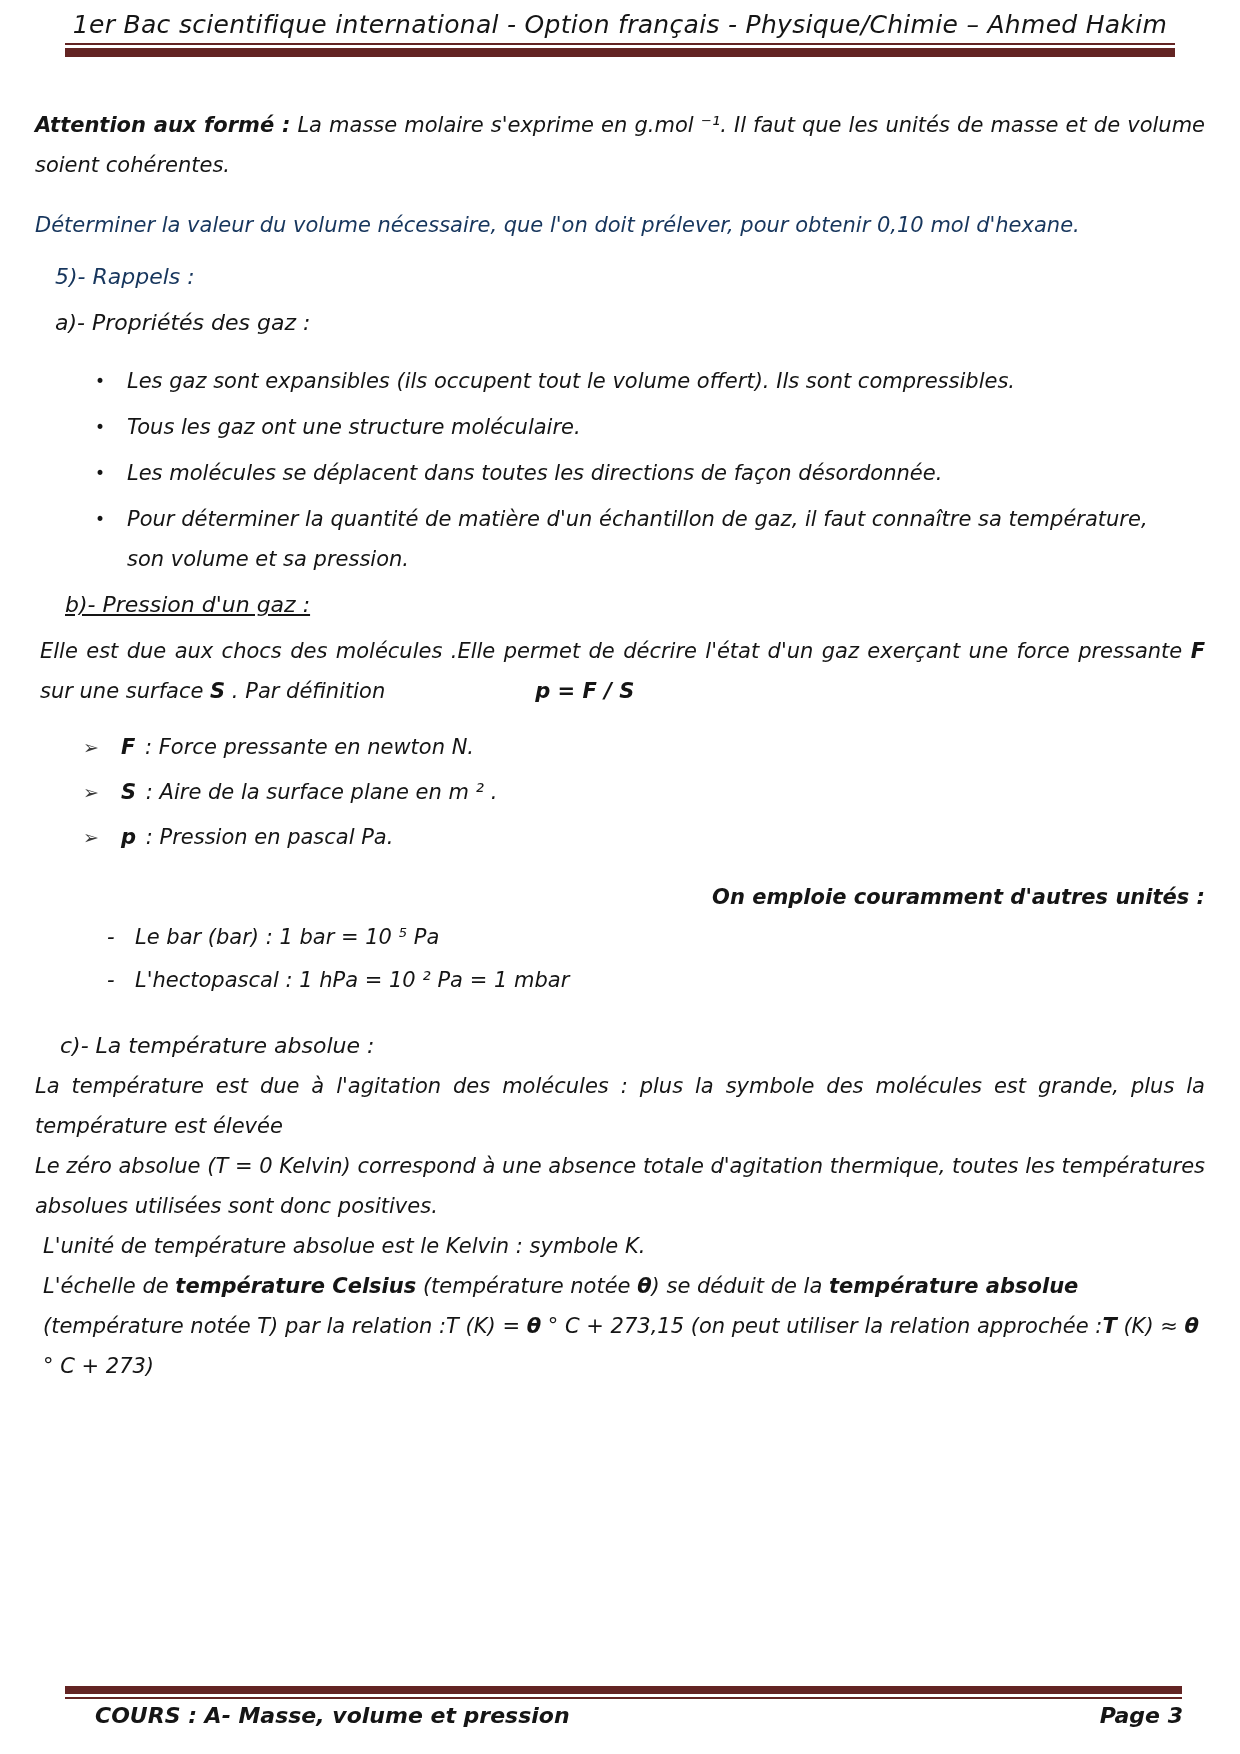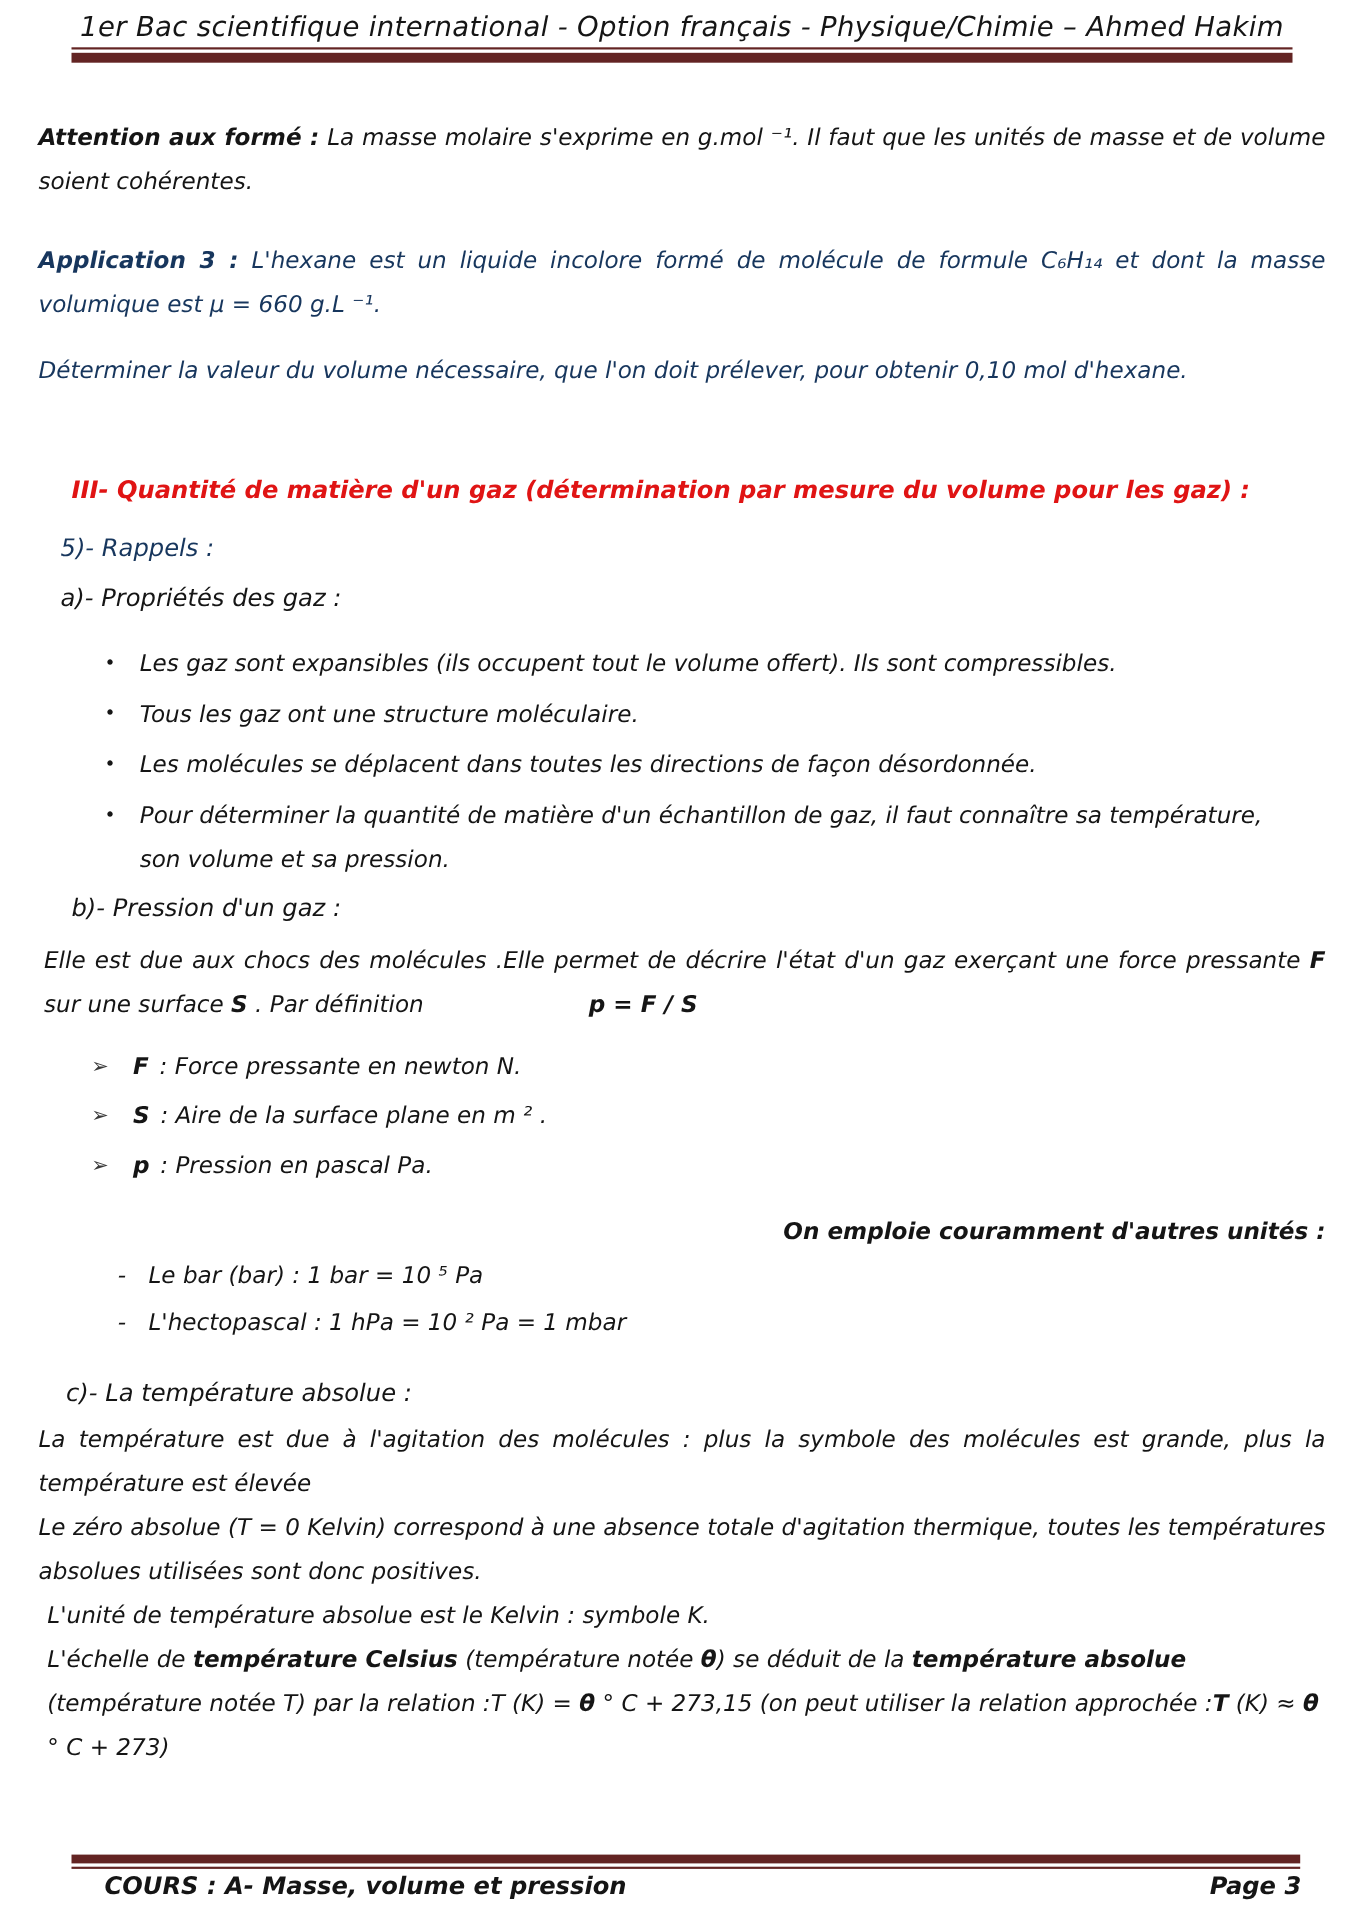--- a/index.html
+++ b/index.html
@@ -53,21 +53,21 @@
 
   .bullets { margin-top: 18px; }
   .bullet-row {
     display: flex;
     margin-left: 60px; margin-right: 20px;
     margin-bottom: 6px;
     font-size: 21px; line-height: 40px;
   }
   .bullet { width: 32px; flex: none; font-style: normal; font-size: 17px; }
 
-  #pression-title { margin-top: 0; margin-left: 30px; }
+  #pression-title { margin-top: 0; margin-left: 30px; text-decoration: underline; }
   #pression-intro { margin-top: 6px; margin-left: 5px; }
   .tab { display: inline-block; width: 150px; }
 
   .arrows { margin-top: 16px; }
   .arrow-row {
     display: flex;
     margin-left: 48px;
     margin-bottom: 5px;
     font-size: 21px; line-height: 40px;
   }
@@ -108,26 +108,22 @@
   <div class="rule">
     <div class="thin"></div>
     <div class="gap"></div>
     <div class="thick"></div>
   </div>
 
   <p class="para" id="attention">
     <span class="b">Attention aux formé :</span><span>  La masse molaire s'exprime en g.mol ⁻¹. Il faut que les unités de masse et de volume soient cohérentes.</span>
   </p>
 
-  <p class="para" id="app3">
-    <span class="b">Application 3 :</span><span> L'hexane est un liquide incolore formé de molécule de formule C₆H₁₄ et dont la masse volumique est μ = 660 g.L ⁻¹.</span>
-  </p>
   <p class="para" id="determiner">Déterminer la valeur du volume nécessaire, que l'on doit prélever, pour obtenir 0,10 mol d'hexane.</p>
 
-  <p class="para h b red" id="sec3-title">III- Quantité de matière d'un gaz (détermination par mesure du volume pour les gaz) :</p>
   <p class="para h navy" id="rappels">5)- Rappels :</p>
   <p class="para h" id="proprietes-title">a)- Propriétés des gaz :</p>
 
   <div class="bullets">
     <div class="bullet-row">
       <span class="bullet">•</span>
       <span>Les gaz sont expansibles (ils occupent tout le volume offert). Ils sont compressibles.</span>
     </div>
     <div class="bullet-row">
       <span class="bullet">•</span>

